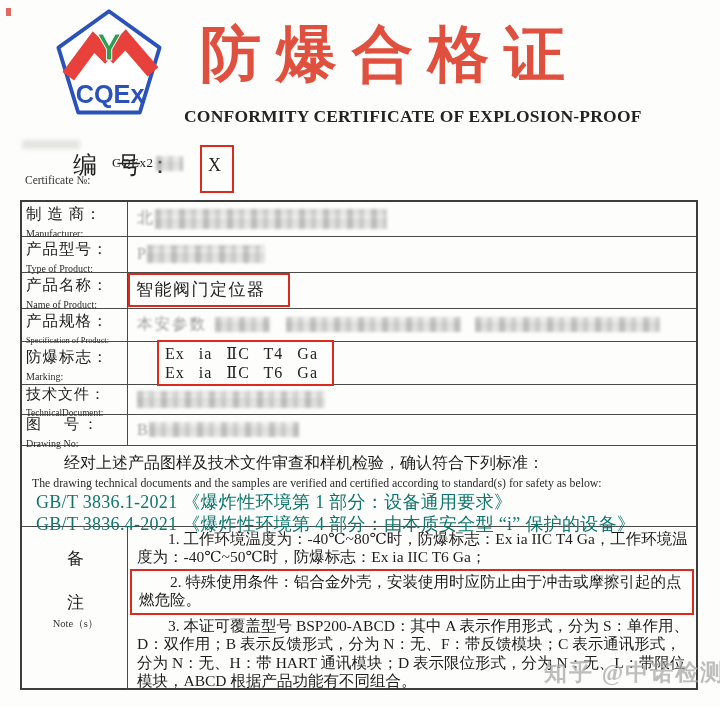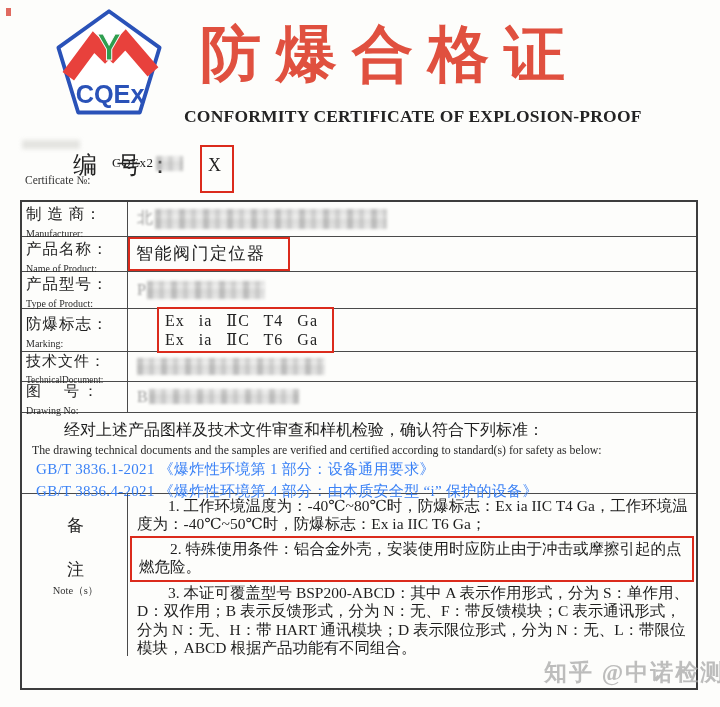--- a/index.html
+++ b/index.html
@@ -40,21 +40,21 @@
   .value-cell{flex:1;display:flex;align-items:center;padding-left:9px;box-sizing:border-box;position:relative;}
   .redbox{border:2.5px solid #db2b1c;}
   .name-box{display:inline-block;padding:3px 22px 4px 6px;margin-left:-2px;font-size:17px;letter-spacing:1.5px;color:#222;}
   .marking-box{display:inline-block;padding:2px 14px 2px 6px;margin-left:-2px;}
   .marking-line{font-size:16px;color:#222;word-spacing:9px;letter-spacing:1px;line-height:19px;white-space:nowrap;}
 
   
   .standards-cell{padding:7px 10px 4px 10px;box-sizing:border-box;}
   .std-cn{font-size:16px;text-indent:2em;color:#1e1e1e;line-height:20px;}
   .std-en{font-size:11.8px;color:#2a2a2a;line-height:14px;margin-top:3px;}
-  .std-item{font-size:15px;color:#3b82f6;line-height:19px;margin-top:3px;padding-left:4px;letter-spacing:.3px;}
+  .std-item{font-size:18px;color:#0f766e;line-height:19px;margin-top:3px;padding-left:4px;letter-spacing:.3px;}
 
   
   .note-label{display:flex;flex-direction:column;align-items:center;padding-top:20px;}
   .note-bei{font-size:17px;color:#222;}
   .note-zhu{font-size:17px;color:#222;margin-top:21px;}
   .note-en{font-size:10.5px;color:#333;margin-top:3px;}
   .note-cell{flex:1;padding:3px 6px 2px 9px;box-sizing:border-box;font-size:15.5px;line-height:18.5px;color:#1d1d1d;}
   .note-p{text-indent:2em;margin:0;}
   .note-redbox{border:2.5px solid #db2b1c;margin:2px -4px 2px -7px;padding:2px 8px 3px 7px;text-indent:2em;}
 
@@ -94,41 +94,53 @@
       <div class="label-cell">
         <div class="label-cn">制 造 商：</div>
         <div class="label-en">Manufacturer:</div>
       </div>
       <div class="value-cell">
         <span class="faint" style="font-size:16px;">北</span>
         <span class="mosaic" style="width:232px;height:20px;margin-left:2px;"></span>
       </div>
     </div>
 
+    <div class="t-row" style="height:36.5px;">
+      <div class="label-cell">
+        <div class="label-cn">产品型号：</div>
+        <div class="label-en">Type of Product:</div>
+      </div>
+      <div class="value-cell">
+        <span class="faint" style="font-size:16px;">P</span>
+        <span class="mosaic" style="width:118px;height:18px;margin-left:1px;"></span>
+      </div>
+    </div>
+
     <div class="t-row" style="height:35.5px;">
       <div class="label-cell">
         <div class="label-cn">产品名称：</div>
         <div class="label-en">Name of Product:</div>
       </div>
       <div class="value-cell" style="padding-left:2px;">
         <span class="name-box redbox">智能阀门定位器</span>
       </div>
     </div>
 
-    <div class="t-row" style="height:36.5px;">
-      <div class="label-cell">
-        <div class="label-cn">产品型号：</div>
-        <div class="label-en">Type of Product:</div>
-      </div>
-      <div class="value-cell">
-        <span class="faint" style="font-size:16px;">P</span>
-        <span class="mosaic" style="width:118px;height:18px;margin-left:1px;"></span>
-      </div>
-    </div>
-
+    <div class="t-row" style="height:33px;">
+      <div class="label-cell">
+        <div class="label-cn">产品规格：</div>
+        <div class="label-en small">Specification of Product:</div>
+      </div>
+      <div class="value-cell">
+        <span class="faint" style="font-size:15.5px;letter-spacing:2px;">本安参数</span>
+        <span class="mosaic" style="width:55px;height:15px;margin-left:8px;"></span>
+        <span class="mosaic" style="width:175px;height:15px;margin-left:16px;"></span>
+        <span class="mosaic" style="width:185px;height:15px;margin-left:14px;"></span>
+      </div>
+    </div>
 
     <div class="t-row" style="height:43px;gap:29px;">
       <div class="label-cell" style="padding-top:6px;">
         <div class="label-cn">防爆标志：</div>
         <div class="label-en">Marking:</div>
       </div>
       <div class="value-cell" style="padding-left:2px;">
         <span class="marking-box redbox">
           <div class="marking-line">Ex ia ⅡC T4 Ga</div>
           <div class="marking-line">Ex ia ⅡC T6 Ga</div>

